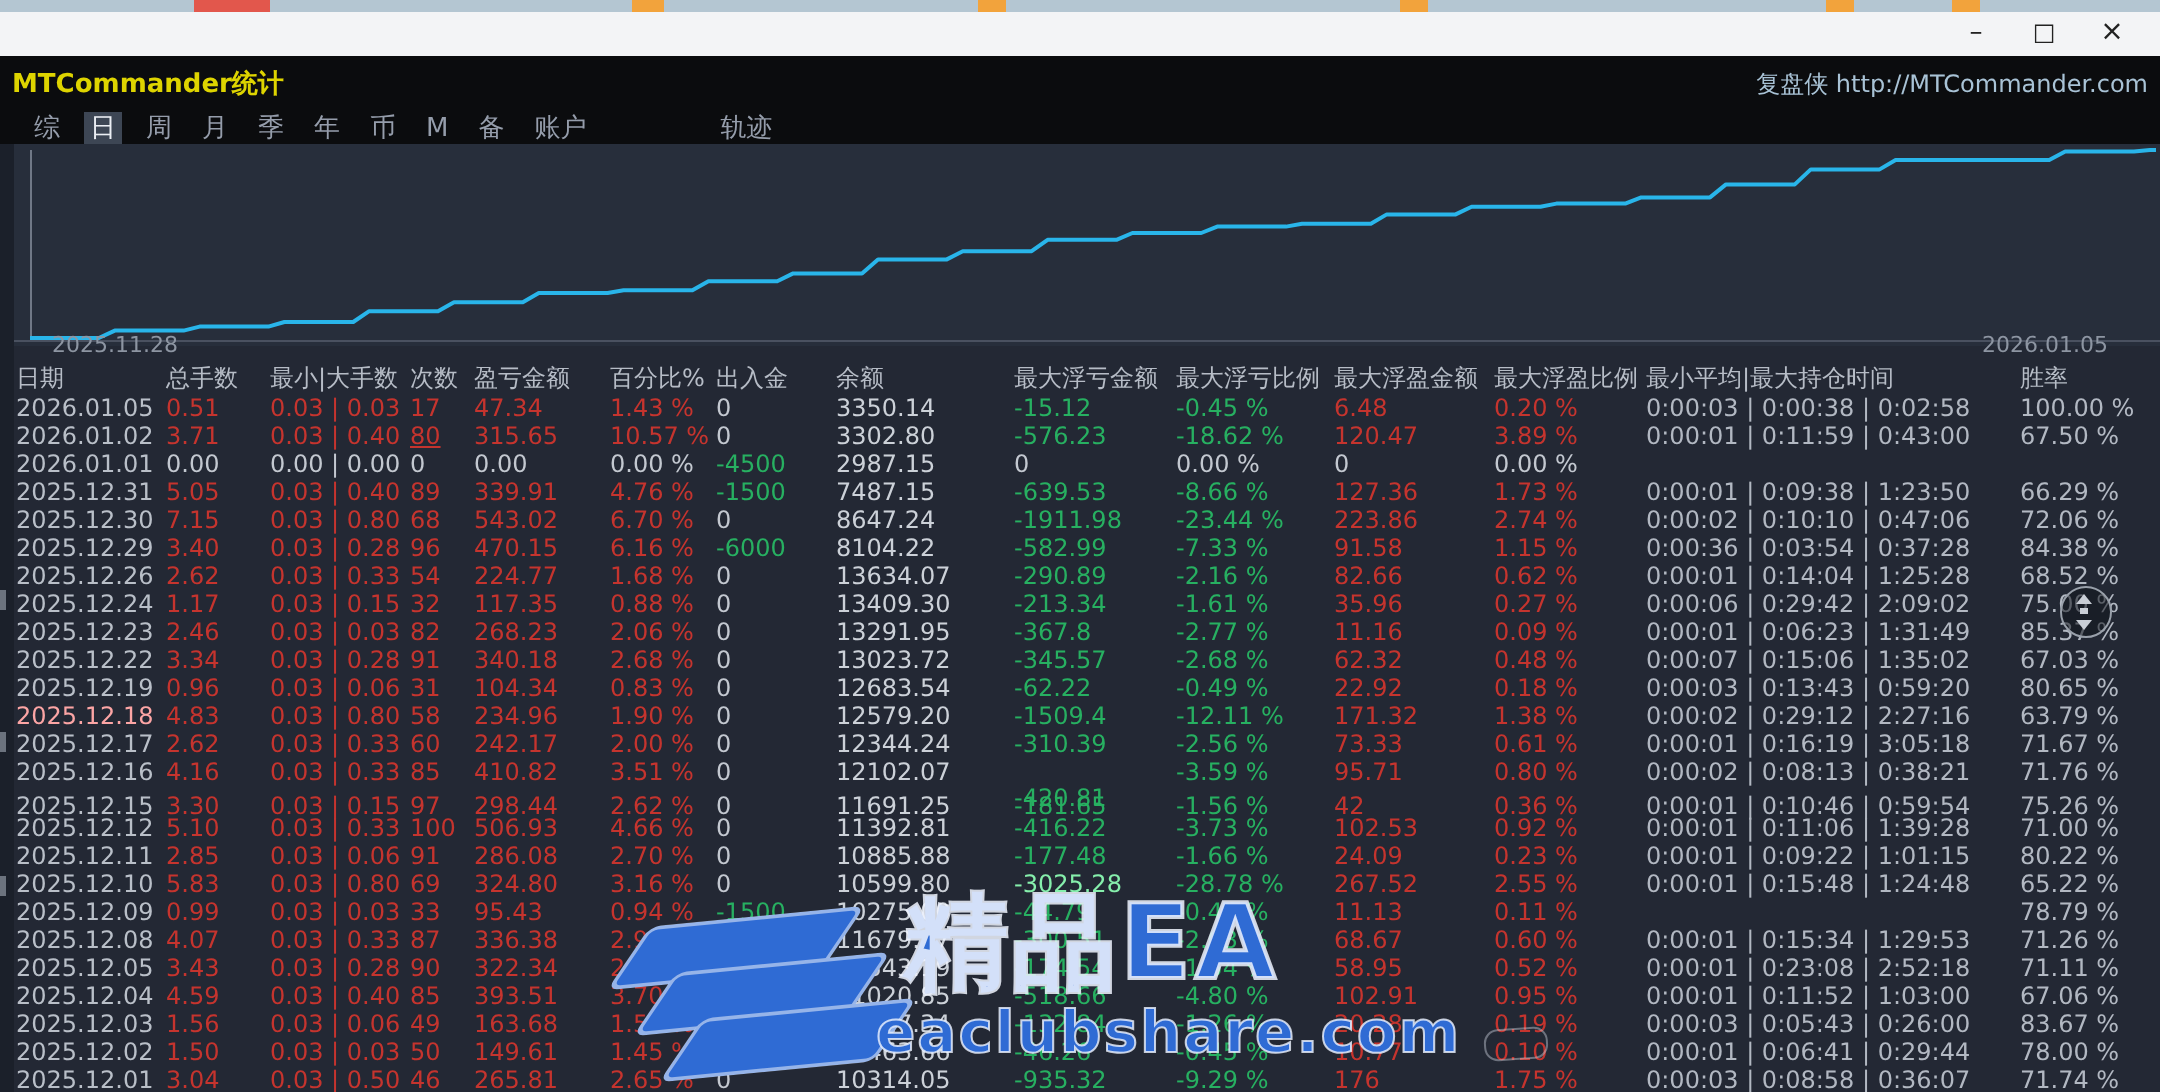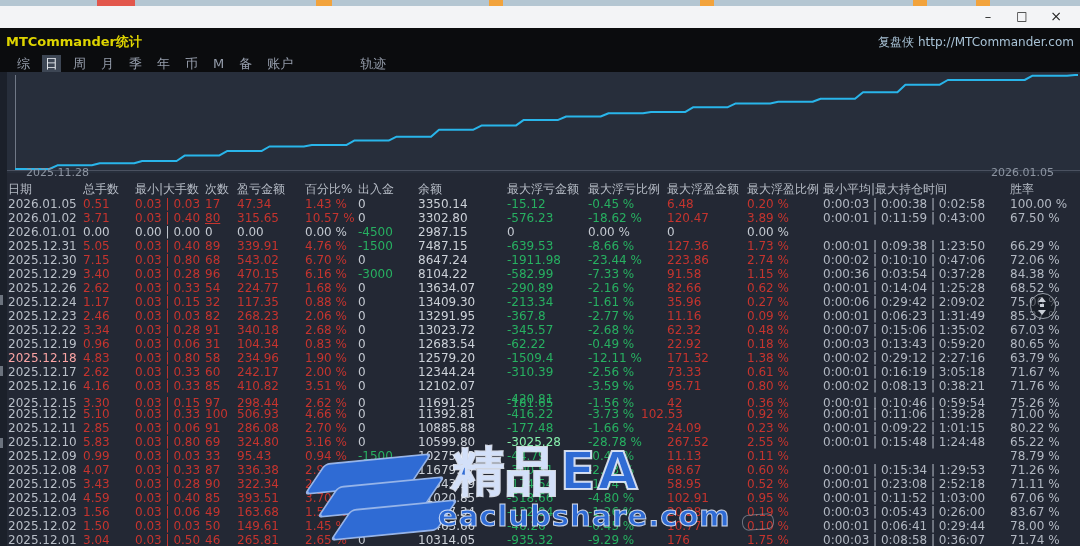--- a/index.html
+++ b/index.html
@@ -197,21 +197,21 @@
           <span class="td" style="left: 823px; width: 187px; color: rgb(178, 184, 194);">0:00:02 | 0:10:10 | 0:47:06</span>
           <span class="td" style="left: 1010px; width: 70px; color: rgb(178, 184, 194);">72.06 %</span>
         </div>
         <div class="trow" style="top: 70px;">
           <span class="td" style="left: 8px; width: 75px; color: rgb(185, 191, 200);">2025.12.29</span>
           <span class="td" style="left: 83px; width: 52px; color: rgb(197, 52, 46);">3.40</span>
           <span class="td" style="left: 135px; width: 70px; color: rgb(197, 52, 46);">0.03 | 0.28</span>
           <span class="td" style="left: 205px; width: 32px; color: rgb(197, 52, 46);">96</span>
           <span class="td" style="left: 237px; width: 68px; color: rgb(197, 52, 46);">470.15</span>
           <span class="td" style="left: 305px; width: 53px; color: rgb(197, 52, 46);">6.16 %</span>
-          <span class="td" style="left: 358px; width: 60px; color: rgb(39, 176, 97);">-3000</span>
+          <span class="td" style="left: 358px; width: 60px; color: rgb(39, 176, 97);">-6000</span>
           <span class="td" style="left: 418px; width: 89px; color: rgb(204, 209, 216);">8104.22</span>
           <span class="td" style="left: 507px; width: 81px; color: rgb(39, 176, 97);">-582.99</span>
           <span class="td" style="left: 588px; width: 79px; color: rgb(39, 176, 97);">-7.33 %</span>
           <span class="td" style="left: 667px; width: 80px; color: rgb(197, 52, 46);">91.58</span>
           <span class="td" style="left: 747px; width: 76px; color: rgb(197, 52, 46);">1.15 %</span>
           <span class="td" style="left: 823px; width: 187px; color: rgb(178, 184, 194);">0:00:36 | 0:03:54 | 0:37:28</span>
           <span class="td" style="left: 1010px; width: 70px; color: rgb(178, 184, 194);">84.38 %</span>
         </div>
         <div class="trow" style="top: 84px;">
           <span class="td" style="left: 8px; width: 75px; color: rgb(185, 191, 200);">2025.12.26</span>
@@ -361,21 +361,21 @@
           <span class="td" style="left: 8px; width: 75px; color: rgb(185, 191, 200);">2025.12.12</span>
           <span class="td" style="left: 83px; width: 52px; color: rgb(197, 52, 46);">5.10</span>
           <span class="td" style="left: 135px; width: 70px; color: rgb(197, 52, 46);">0.03 | 0.33</span>
           <span class="td" style="left: 205px; width: 32px; color: rgb(197, 52, 46);">100</span>
           <span class="td" style="left: 237px; width: 68px; color: rgb(197, 52, 46);">506.93</span>
           <span class="td" style="left: 305px; width: 53px; color: rgb(197, 52, 46);">4.66 %</span>
           <span class="td" style="left: 358px; width: 60px; color: rgb(195, 200, 208);">0</span>
           <span class="td" style="left: 418px; width: 89px; color: rgb(204, 209, 216);">11392.81</span>
           <span class="td" style="left: 507px; width: 81px; color: rgb(39, 176, 97);">-416.22</span>
           <span class="td" style="left: 588px; width: 79px; color: rgb(39, 176, 97);">-3.73 %</span>
-          <span class="td" style="left: 641px; width: 80px; color: rgb(197, 52, 46);">102.53</span>
+          <span class="td" style="left: 667px; width: 80px; color: rgb(197, 52, 46);">102.53</span>
           <span class="td" style="left: 747px; width: 76px; color: rgb(197, 52, 46);">0.92 %</span>
           <span class="td" style="left: 823px; width: 187px; color: rgb(178, 184, 194);">0:00:01 | 0:11:06 | 1:39:28</span>
           <span class="td" style="left: 1010px; width: 70px; color: rgb(178, 184, 194);">71.00 %</span>
         </div>
         <div class="trow" style="top: 224px;">
           <span class="td" style="left: 8px; width: 75px; color: rgb(185, 191, 200);">2025.12.11</span>
           <span class="td" style="left: 83px; width: 52px; color: rgb(197, 52, 46);">2.85</span>
           <span class="td" style="left: 135px; width: 70px; color: rgb(197, 52, 46);">0.03 | 0.06</span>
           <span class="td" style="left: 205px; width: 32px; color: rgb(197, 52, 46);">91</span>
           <span class="td" style="left: 237px; width: 68px; color: rgb(197, 52, 46);">286.08</span>

